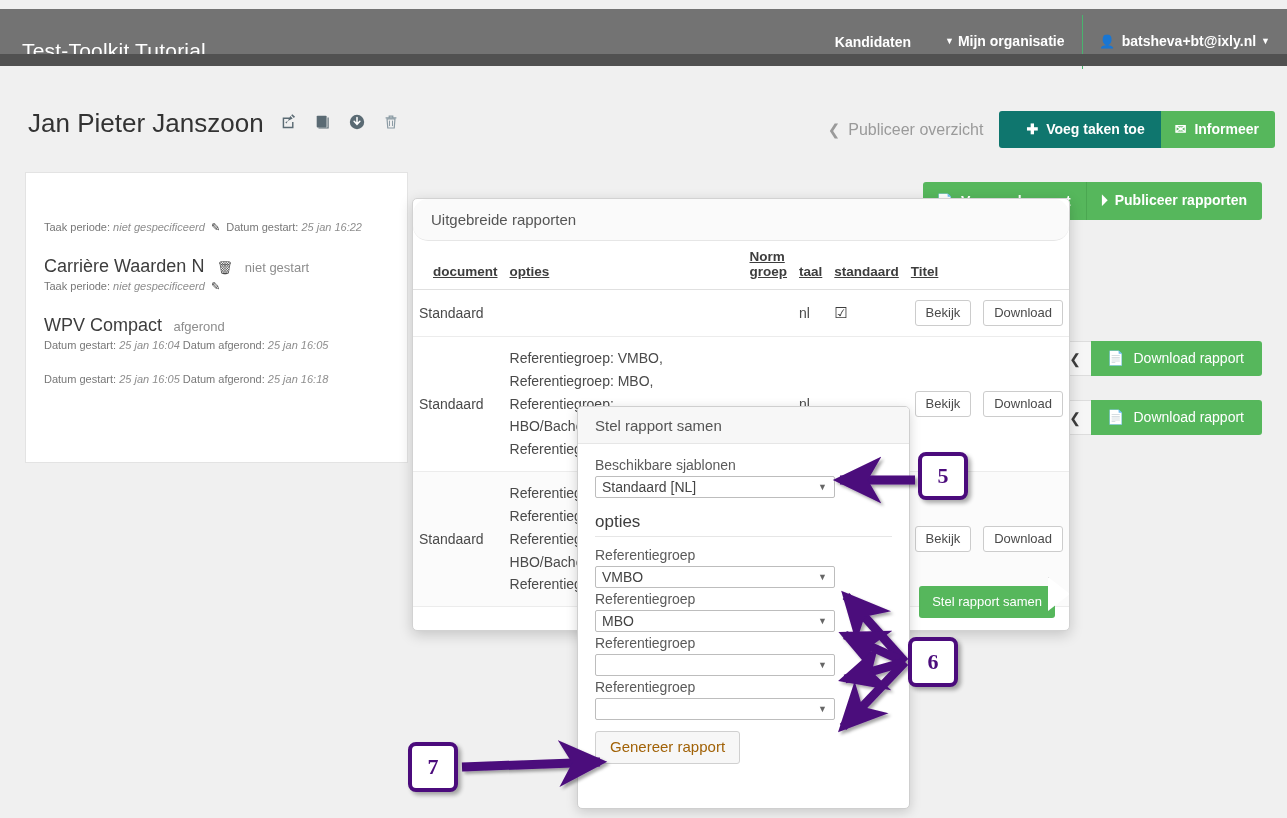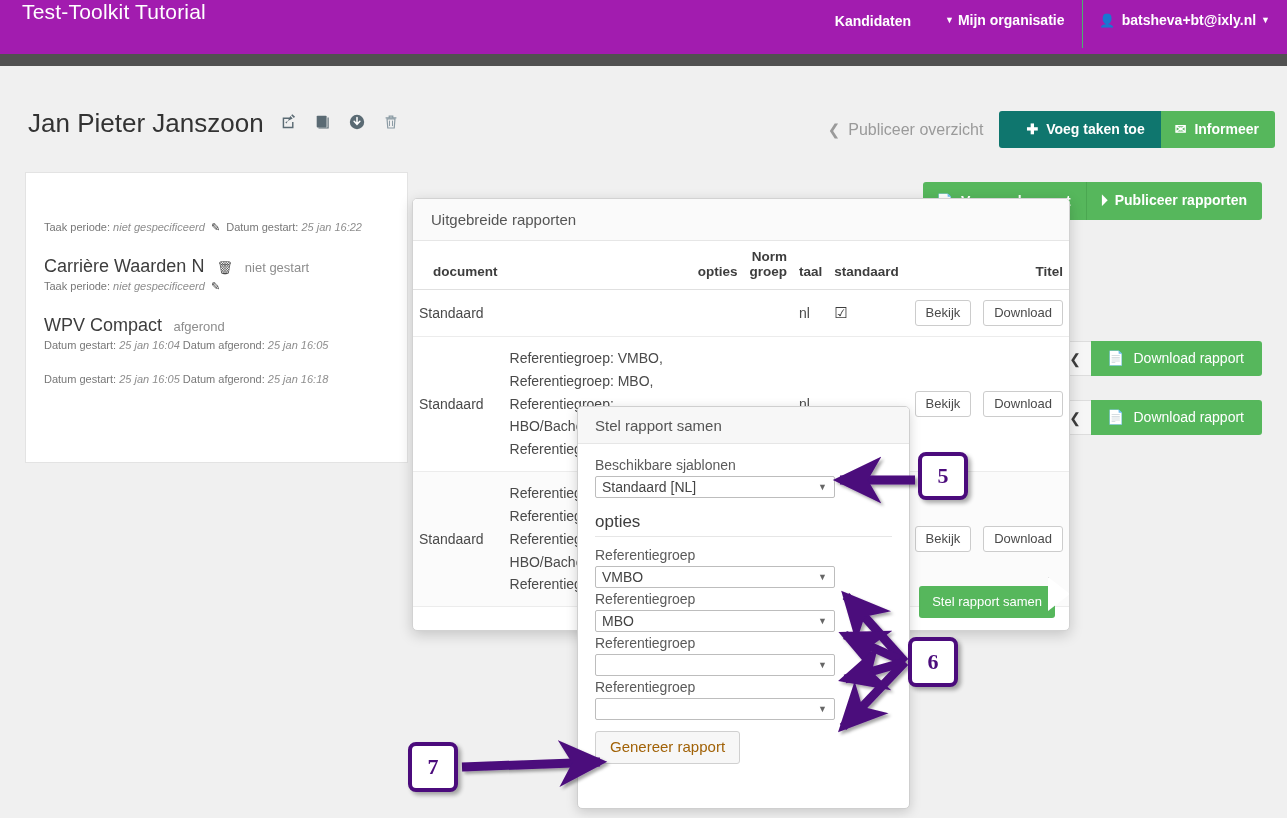--- a/index.html
+++ b/index.html
@@ -8,23 +8,23 @@
     width:1287px; height:818px;
     background:#f0f0f0;
     font-family:"Liberation Sans", sans-serif;
     color:#333;
     overflow:hidden;
     position:relative;
   }
 
   
   .navbar {
-    position:absolute; left:0; top:0; width:1287px; height:54px;
-    background:#a21caf;
-    display:flex; align-items:flex-start;
+    position:absolute; left:0; top:9px; width:1287px; height:54px;
+    background:#737373;
+    display:flex; align-items:flex-end;
   }
   .brand {
     color:#fff; font-size:21px; margin-left:22px; letter-spacing:.2px;
     white-space:nowrap;
   }
   .nav-right { margin-left:auto; display:flex; align-items:center; height:42px; }
   .nav-link {
     color:#fff; font-size:14px; font-weight:bold; padding:0 17px;
     line-height:54px; white-space:nowrap; cursor:pointer;
   }
@@ -107,26 +107,26 @@
   
   .modal {
     position:absolute; left:412px; top:198px; width:658px; height:433px;
     background:#fff; border:1px solid #d2d2d2; border-radius:5px;
     box-shadow:0 4px 14px rgba(0,0,0,.18);
     overflow:hidden;
   }
   .modal-head {
     height:42px; background:#fafafa; border-bottom:1px solid #e6e6e6;
     display:flex; align-items:center; padding-left:18px;
-    font-size:15px; color:#555;
+    font-size:15px; color:#555;border-radius:15px;
   }
   table.rep { width:100%; border-collapse:collapse; font-size:14px; }
   table.rep th {
-    text-align:right; font-size:13.5px; color:#3d3d3d; font-weight:bold;
-    padding:8px 6px 10px 6px; vertical-align:bottom;
+    text-align:left; font-size:13.5px; color:#3d3d3d; font-weight:bold;
+    padding:8px 6px 10px 6px; vertical-align:bottom;text-decoration:underline;
   }
   table.rep thead tr { border-bottom:1px solid #e0e0e0; }
   table.rep td {
     padding:10px 6px; color:#4a4a4a; vertical-align:middle;
     border-bottom:1px solid #ececec; font-size:14px;
   }
   td.c-doc { width:88px; padding-left:20px; }
   td.c-opt { width:240px; line-height:1.63; }
   th.c-norm { width:48px; }
   th.c-taal { width:34px; }

